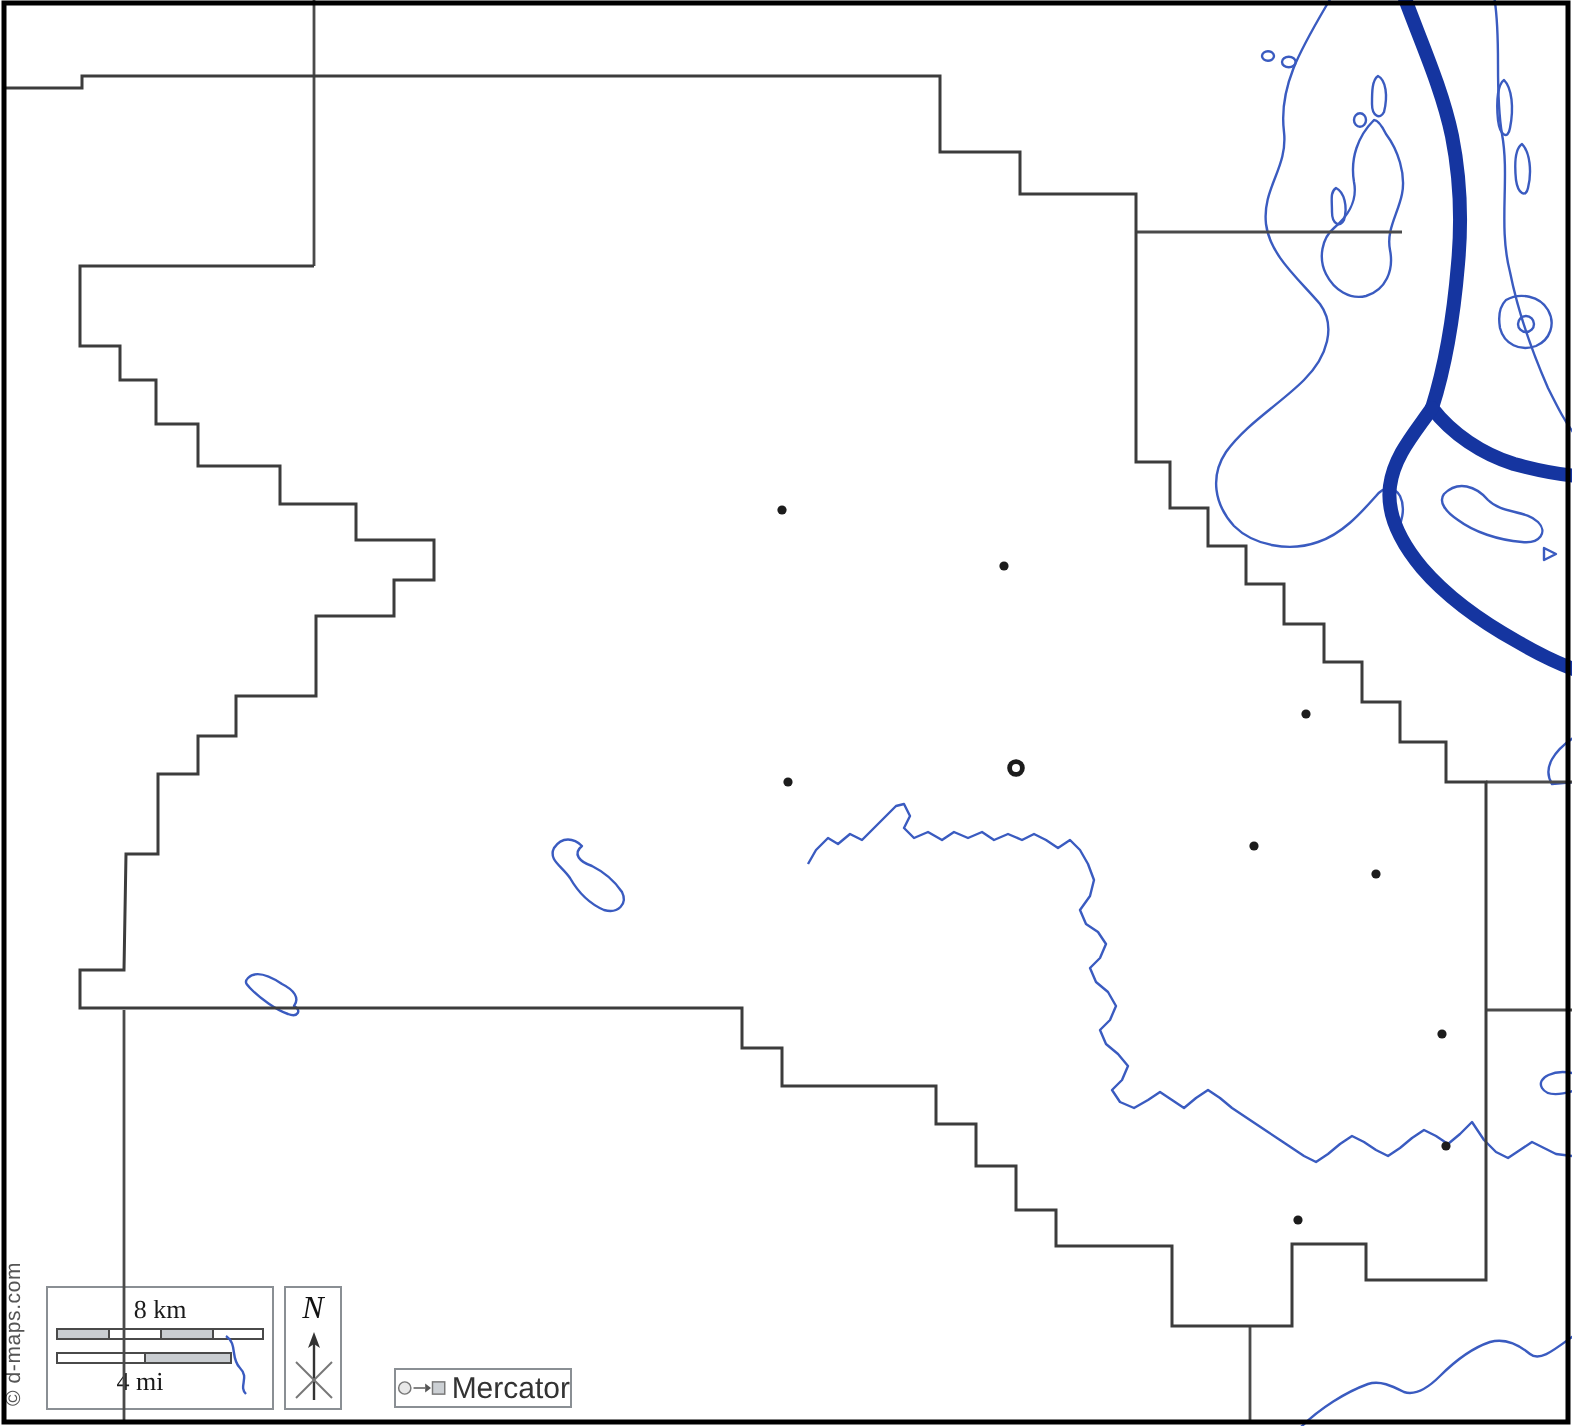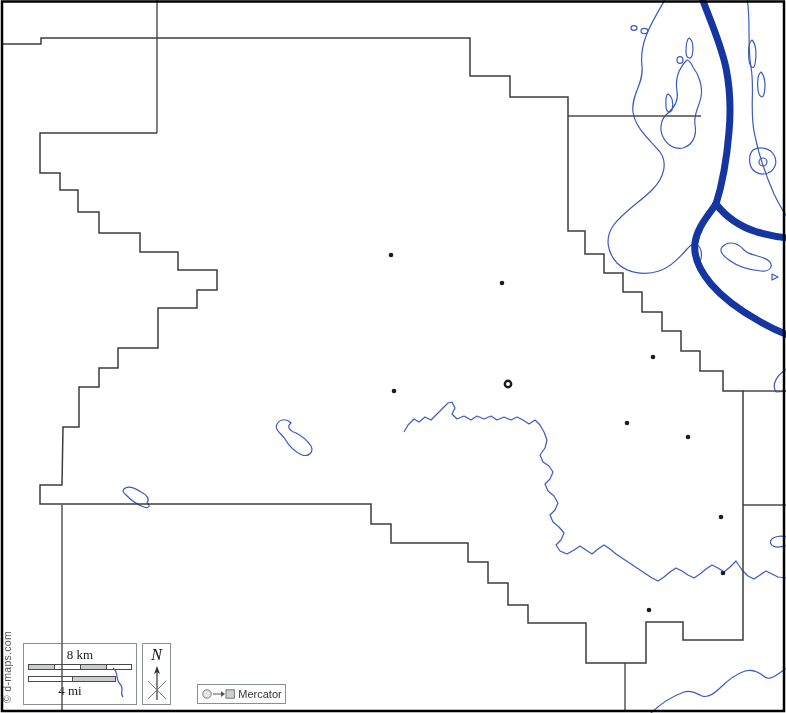--- a/index.html
+++ b/index.html
@@ -16,21 +16,21 @@
   #km-bar{left:4px;top:20px;height:6px;}
   #mi-bar{left:4px;top:32px;height:6px;}
   .seg{height:6px;border:1px solid #4a4a4a;border-right:none;box-sizing:border-box;}
   .seg:last-child{border-right:1px solid #4a4a4a;}
   #north-box{left:142px;top:643px;width:29px;height:62px;}
   #north-label{position:absolute;top:2px;width:100%;text-align:center;
                font-family:"Liberation Serif",serif;font-style:italic;font-size:16px;color:#111;}
   #compass{position:absolute;left:2px;top:20px;}
   #mercator-box{left:197px;top:684px;width:89px;height:20px;display:flex;align-items:center;
                 justify-content:center;gap:3px;}
-  #mercator-label{font-size:11px;color:#333;}
+  #mercator-label{font-size:15px;color:#333;}
   #credit{position:absolute;left:1px;top:703px;transform:rotate(-90deg);transform-origin:0 0;
           font-size:10.5px;color:#555;white-space:nowrap;letter-spacing:.3px;}
   #map-svg{position:absolute;left:0;top:0;pointer-events:none;}
   .boundary{fill:none;stroke:#3c3c3c;stroke-width:1.5;stroke-linejoin:miter;}
   .nbr{fill:none;stroke:#4a4a4a;stroke-width:1.4;}
   .river{fill:none;stroke:#1535a0;stroke-width:7;stroke-linecap:round;}
   .stream{fill:none;stroke:#3a5bc0;stroke-width:1.2;stroke-linejoin:round;}
   .town{fill:#1c1c1c;stroke:none;}
   .seat{fill:#fff;stroke:#1c1c1c;stroke-width:2.4;}
   .frame{fill:none;stroke:#000;stroke-width:2.5;}

